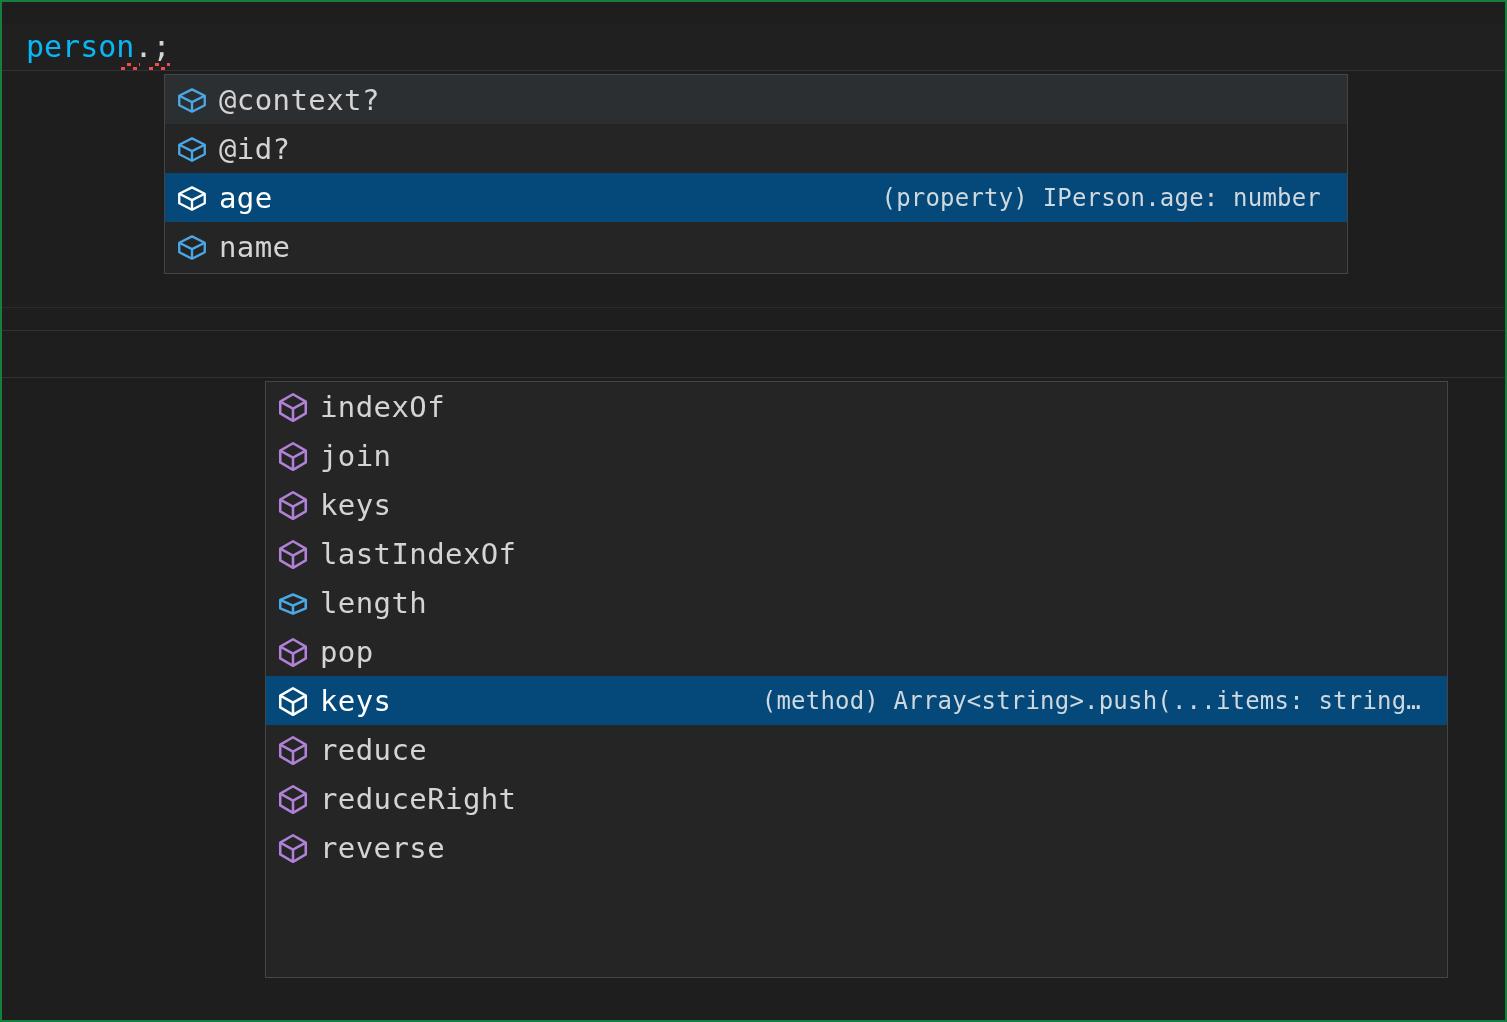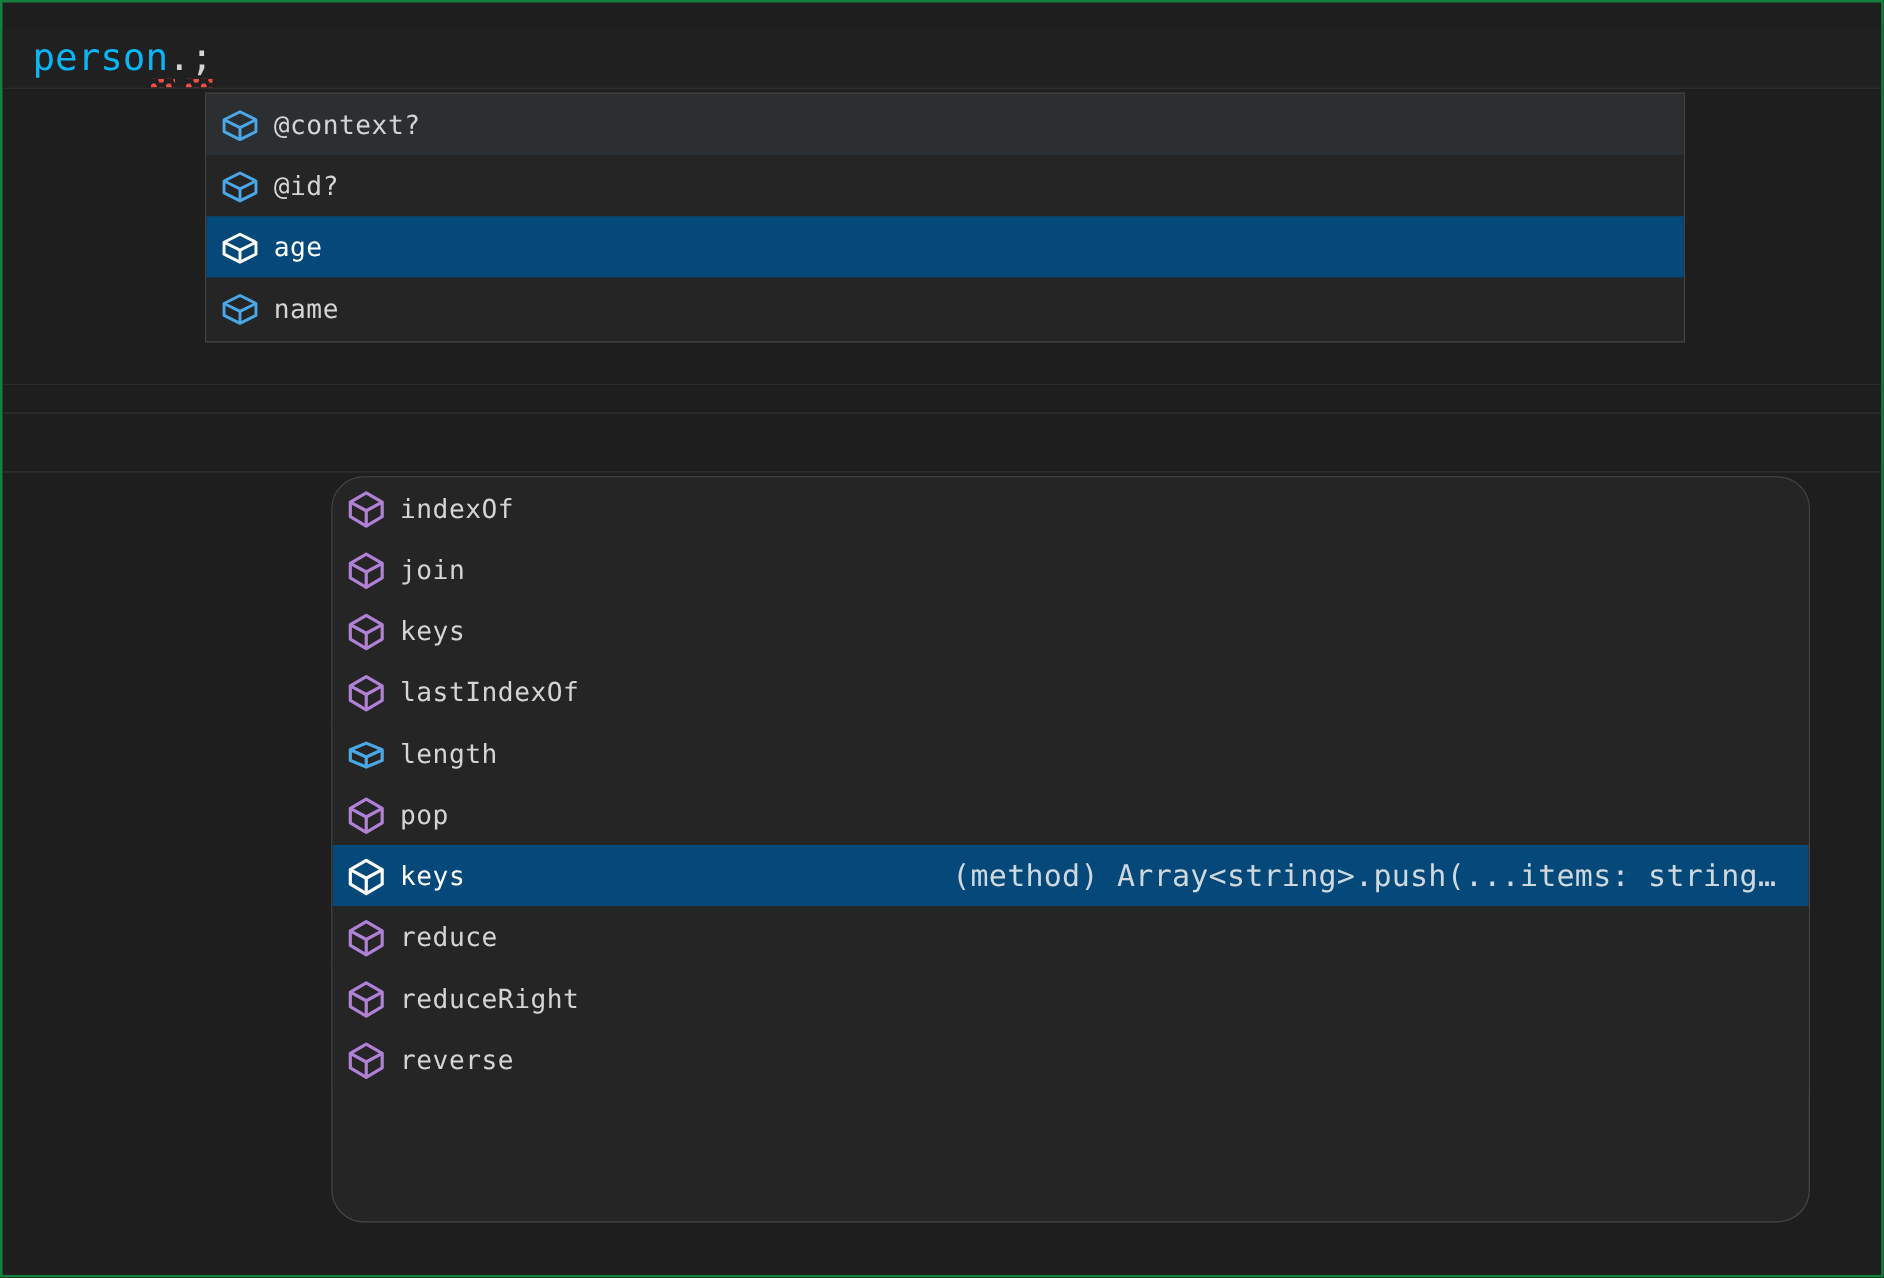--- a/index.html
+++ b/index.html
@@ -92,21 +92,21 @@
 
   .row-icon {
     flex: 0 0 auto;
     width: 34px;
     height: 34px;
     margin-right: 10px;
     display: block;
   }
   .row-label {
     flex: 0 0 auto;
-    font-size: 21px;
+    font-size: 29px;
     line-height: 34px;
     color: #d4d4d4;
     letter-spacing: 0.4px;
   }
   .suggest-row.selected .row-label { color: #ffffff; }
 
   .row-detail {
     position: absolute;
     right: 26px;
     top: 50%;
@@ -123,21 +123,20 @@
     top: 72px;
     width: 1184px;
     height: 200px;
   }
   
   #suggest-widget-2 {
     left: 263px;
     top: 379px;
     width: 1183px;
     height: 597px;
-    border-radius: 26px;
   }
 </style>
 </head>
 <body>
 
 <div id="editor-frame">
 
   <div class="rule" style="top:22px;"></div>
   <div class="rule strong" style="top:68px;"></div>
   <div class="rule" style="top:305px;"></div>
@@ -170,20 +169,21 @@
       <span class="row-label">@id?</span>
     </div>
 
     <div class="suggest-row selected">
       <svg class="row-icon" viewBox="0 0 32 32">
         <path d="M16 6 L28 12 L28 21 L16 27 L4 21 L4 12 Z" fill="none" stroke="#ffffff" stroke-width="2.2" stroke-linejoin="round"></path>
         <path d="M4 12 L16 18 L28 12" fill="none" stroke="#ffffff" stroke-width="2.2" stroke-linejoin="round"></path>
         <path d="M16 18 L16 27" fill="none" stroke="#ffffff" stroke-width="2.2"></path>
       </svg>
       <span class="row-label">age</span>
+      <span class="row-detail">(property) IPerson.age: number</span>
     </div>
 
     <div class="suggest-row">
       <svg class="row-icon" viewBox="0 0 32 32">
         <path d="M16 6 L28 12 L28 21 L16 27 L4 21 L4 12 Z" fill="none" stroke="#4aa8e8" stroke-width="2.2" stroke-linejoin="round"></path>
         <path d="M4 12 L16 18 L28 12" fill="none" stroke="#4aa8e8" stroke-width="2.2" stroke-linejoin="round"></path>
         <path d="M16 18 L16 27" fill="none" stroke="#4aa8e8" stroke-width="2.2"></path>
       </svg>
       <span class="row-label">name</span>
     </div>

